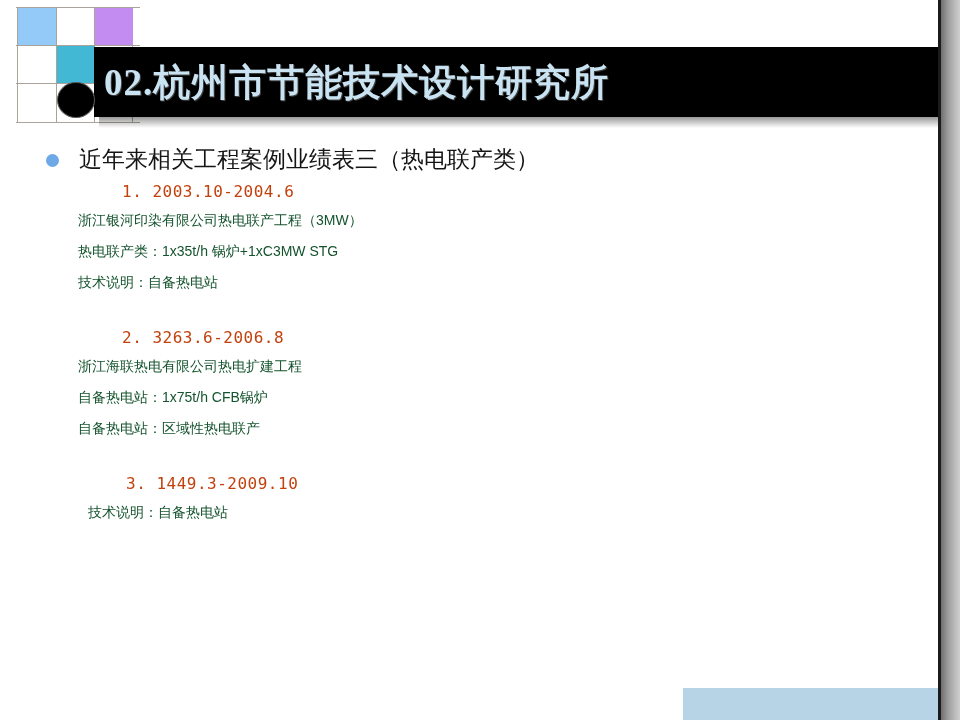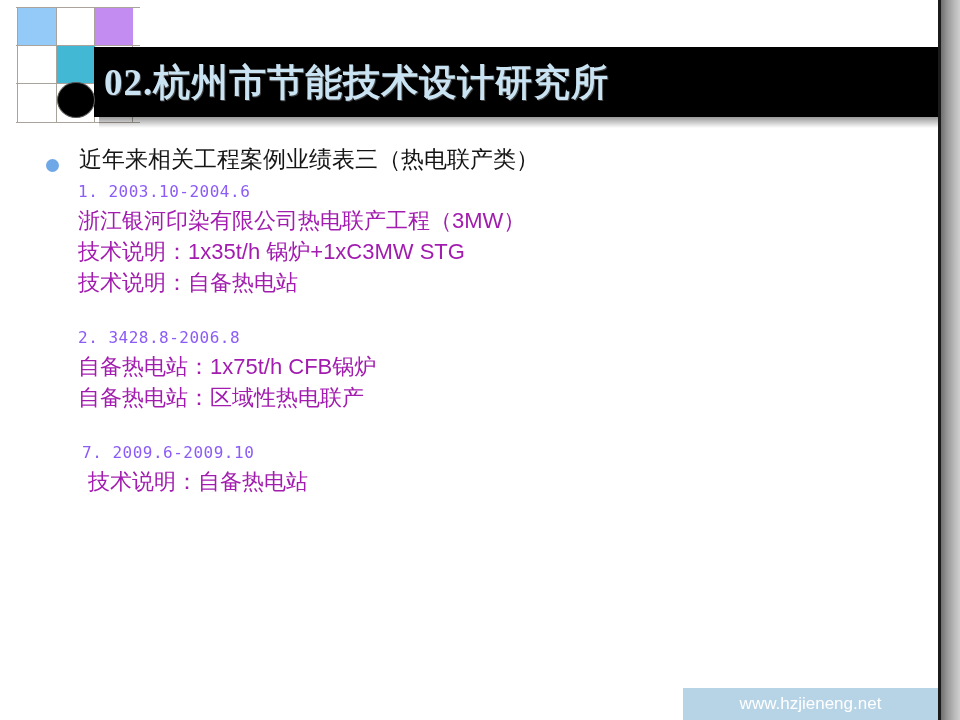--- a/index.html
+++ b/index.html
@@ -124,21 +124,21 @@
     white-space: nowrap;
     text-shadow: 1px 1px 0 rgba(255,255,255,0.25);
   }
 
   
   .bullet-row {
     position: absolute;
     left: 46px;
     top: 143px;
     display: flex;
-    align-items: center;
+    align-items: flex-start;
   }
   .bullet-dot {
     width: 13px;
     height: 13px;
     border-radius: 50%;
     background: #6fa8e6;
     margin-top: 11px;
     margin-right: 20px;
     flex: 0 0 auto;
   }
@@ -153,29 +153,30 @@
   .entries {
     position: absolute;
     left: 78px;
     top: 178px;
     width: 800px;
   }
   .entry { margin-bottom: 0; }
   .entry-period {
     font-family: "DejaVu Sans Mono", "Liberation Mono", monospace;
     font-size: 16px;
-    color: #8b5cf6;
+    color: #c2410c;
     line-height: 27px;
     white-space: nowrap;
     letter-spacing: 0.5px;
+    margin-left: 44px;
   }
   .entry-line {
     font-family: "Liberation Sans", "DejaVu Sans", sans-serif;
-    font-size: 22px;
-    color: #a21caf;
+    font-size: 14px;
+    color: #14532d;
     line-height: 31px;
     white-space: nowrap;
   }
   .entry-spacer { height: 26px; }
 
   .entry-2 { padding-left: 0px; }
   .entry-3 { padding-left: 4px; }
   .entry-3 .entry-line { padding-left: 6px; }
 
   
@@ -228,40 +229,40 @@
   <div class="bullet-row">
     <span class="bullet-dot"></span>
     <span class="bullet-label">近年来相关工程案例业绩表三（热电联产类）</span>
   </div>
 
   <div class="entries">
 
     <div class="entry entry-1">
       <div class="entry-period">1.  2003.10-2004.6</div>
       <div class="entry-line">浙江银河印染有限公司热电联产工程（3MW）</div>
-      <div class="entry-line">技术说明：1x35t/h 锅炉+1xC3MW STG</div>
+      <div class="entry-line">热电联产类：1x35t/h 锅炉+1xC3MW STG</div>
       <div class="entry-line">技术说明：自备热电站</div>
     </div>
 
     <div class="entry-spacer"></div>
 
     <div class="entry entry-2">
-      <div class="entry-period">2.  3428.8-2006.8</div>
+      <div class="entry-period">2.  3263.6-2006.8</div>
+      <div class="entry-line">浙江海联热电有限公司热电扩建工程</div>
       <div class="entry-line">自备热电站：1x75t/h CFB锅炉</div>
       <div class="entry-line">自备热电站：区域性热电联产</div>
     </div>
 
     <div class="entry-spacer"></div>
 
     <div class="entry entry-3">
-      <div class="entry-period">7.  2009.6-2009.10</div>
+      <div class="entry-period">3.  1449.3-2009.10</div>
       <div class="entry-line">技术说明：自备热电站</div>
     </div>
 
   </div>
 
   <div class="footer-bar"></div>
-  <div class="footer-text">www.hzjieneng.net</div>
 
   <div class="page-edge-rule"></div>
   <div class="page-edge-shadow"></div>
 
 </div>
 
 </body></html>

